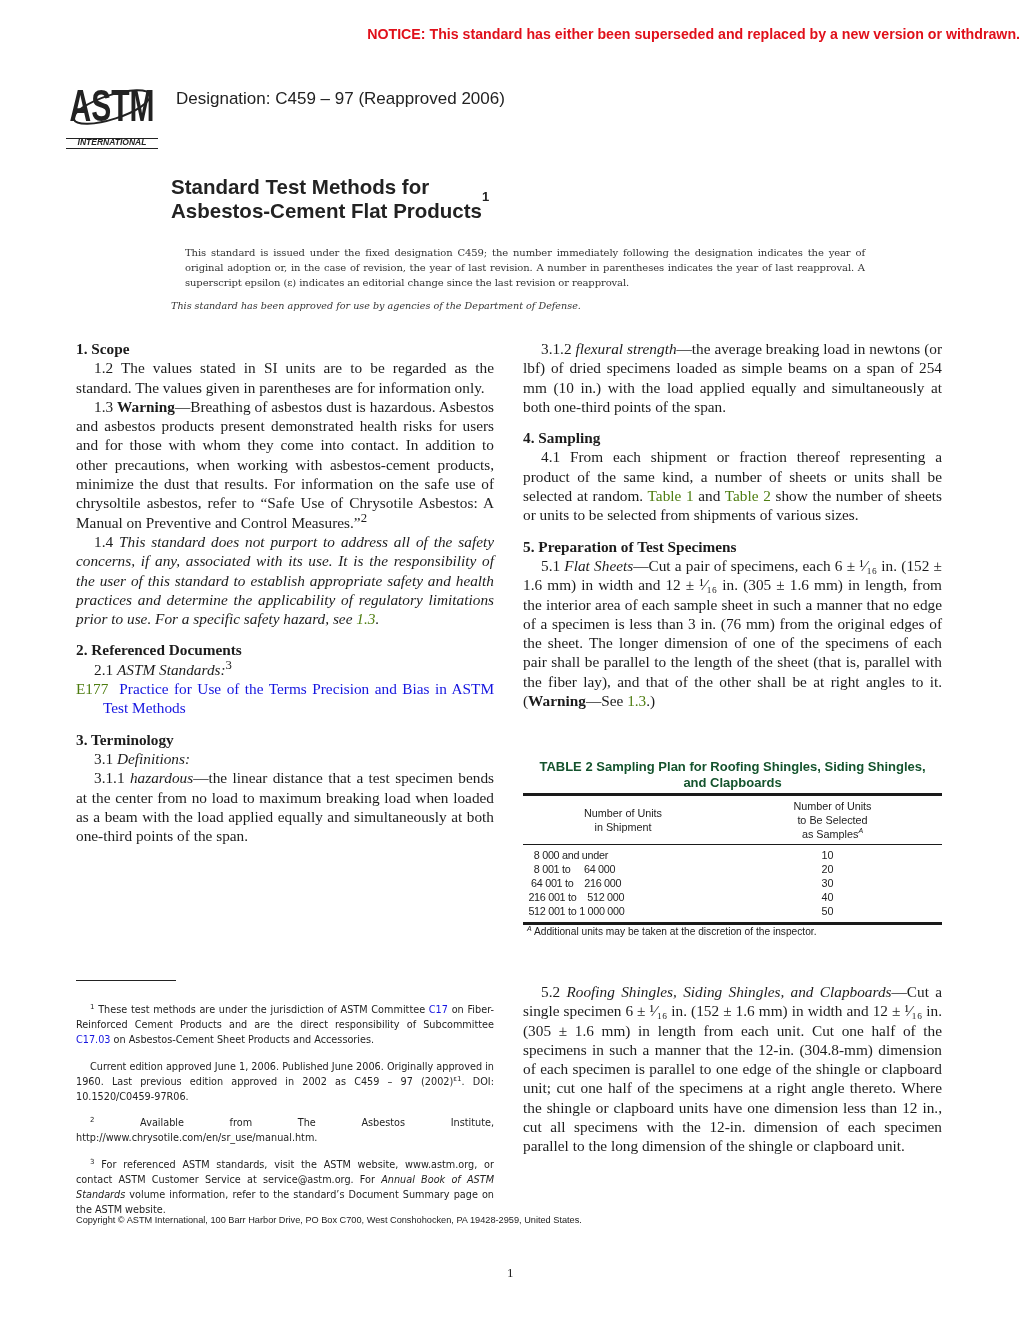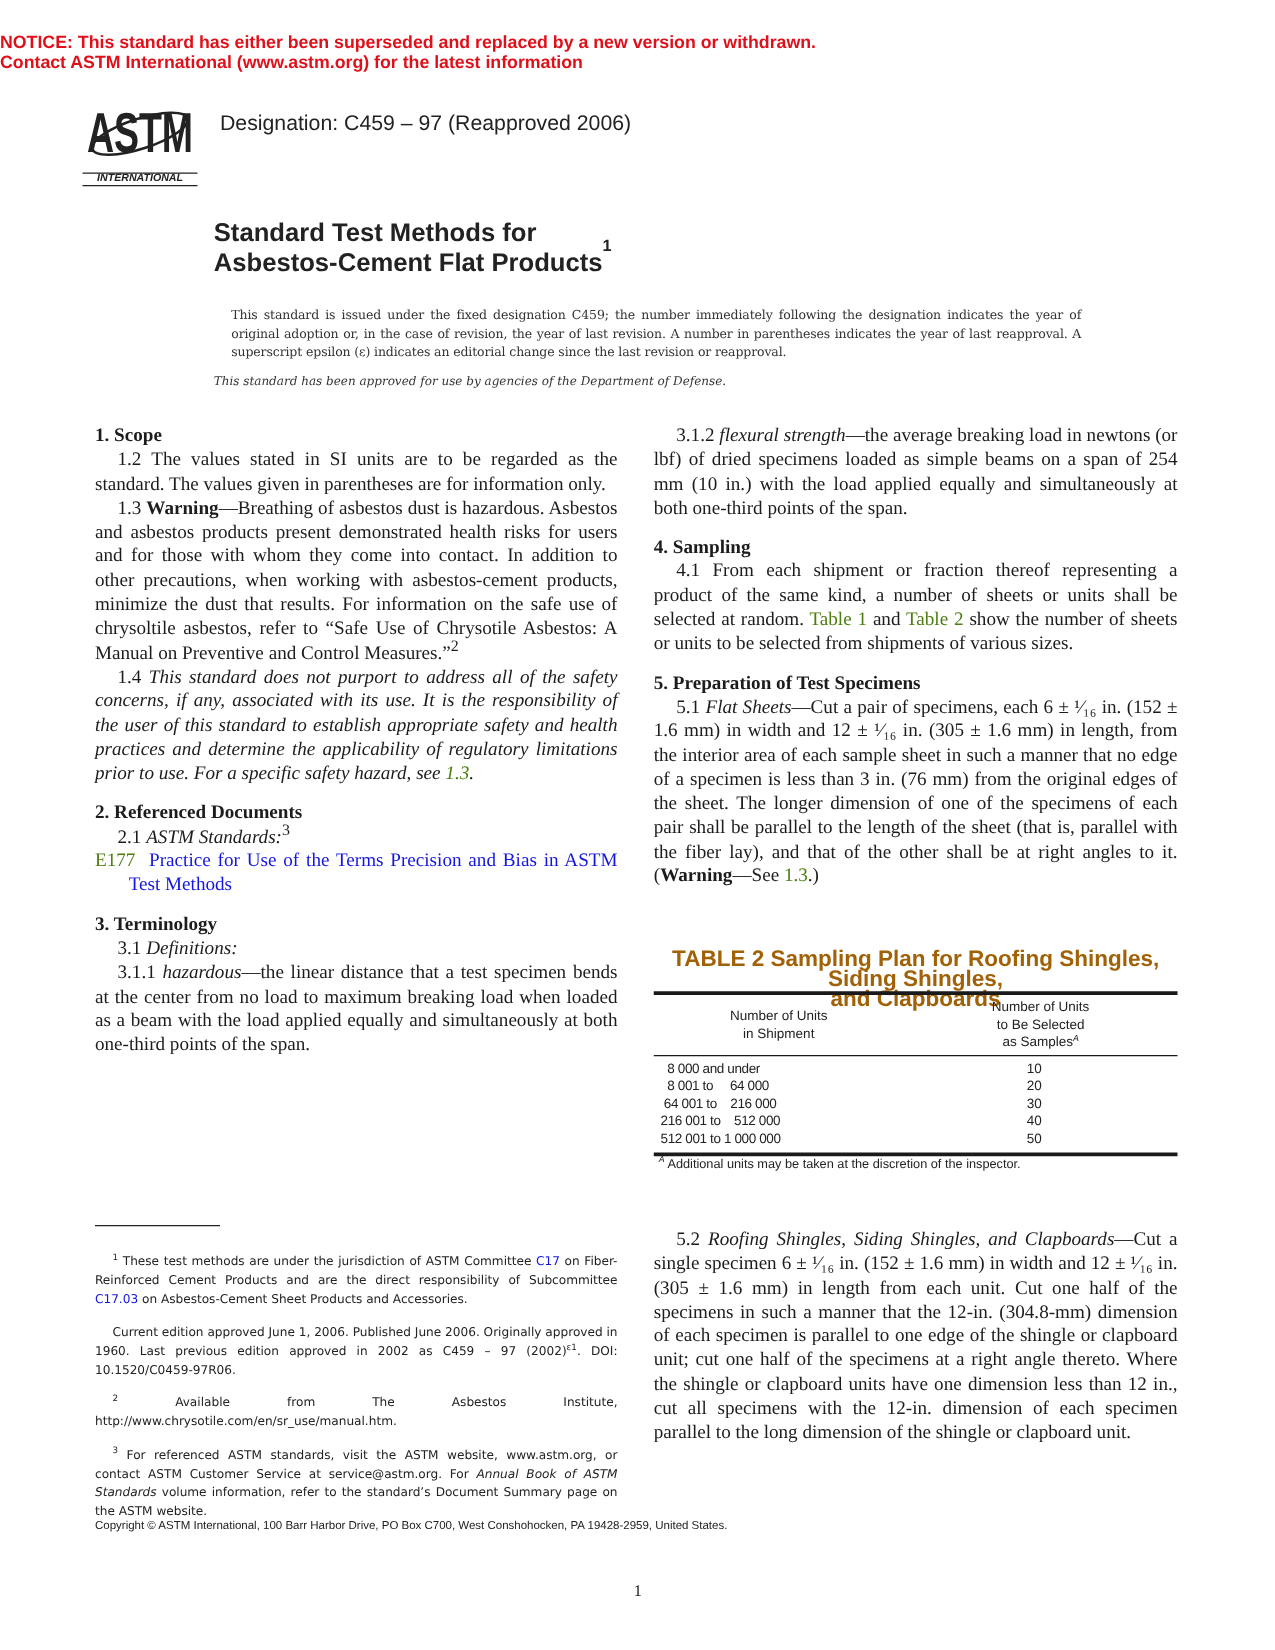--- a/index.html
+++ b/index.html
@@ -1,37 +1,37 @@
 <!DOCTYPE html>
 <html><head>
 <meta charset="utf-8">
 <style>
   html, body { margin:0; padding:0; background:#ffffff; }
   body { width:1020px; height:1320px; position:relative; overflow:hidden; color:#1a1a1a; }
   .abs { position:absolute; }
-  .notice { left:0; width:1020px; top:26px; text-align:left; color:#e0101a; font-family:"Liberation Sans", sans-serif; font-weight:bold; font-size:14.2px; line-height:16px; }
+  .notice { left:0; width:1020px; top:26px; text-align:right; color:#e0101a; font-family:"Liberation Sans", sans-serif; font-weight:bold; font-size:14.2px; line-height:16px; }
   .logo { left:64px; top:72px; width:100px; height:80px; }
   .designation { left:176px; top:89px; font-family:"Liberation Sans", sans-serif; font-size:17px; color:#222; }
   .title { left:171px; top:175px; font-family:"Liberation Sans", sans-serif; font-weight:bold; font-size:20.5px; line-height:24px; color:#222; }
   .title sup { font-size:13px; vertical-align:top; position:relative; top:-2px; }
   .preamble { left:171px; top:245px; width:680px; font-family:"DejaVu Serif", serif; font-size:10px; line-height:15px; color:#333; text-align:justify; letter-spacing:-0.1px;margin-left:14px;}
   .dod { left:171px; top:300px; font-family:"DejaVu Serif", serif; font-style:italic; font-size:9.6px; color:#333; }
   .col { font-family:"Liberation Serif", serif; font-size:15.3px; line-height:19.3px; color:#1c1c1c; text-align:justify; }
   .col p { margin:0; text-indent:18px; }
   .col h3 { margin:0; font-size:15.3px; font-weight:bold; line-height:19.3px; }
   .left { left:76px; top:339px; width:418px; }
   .right { left:523px; top:339px; width:419px; }
   .link-red { color:#4d7c0f; }
   .link-blue { color:#1515e0; }
   .ref { padding-left:27px; text-indent:-27px !important; }
   .fn-rule { left:76px; top:980px; width:100px; border-top:1px solid #222; }
   .footnotes { left:76px; top:991px; width:418px; font-family:"DejaVu Sans", sans-serif; font-size:9.7px; line-height:15.2px; color:#222; text-align:justify; }
   .footnotes p { margin:11px 0 2px 0; text-indent:14px; }
   .footnotes sup { font-size:7px; }
-  .tbl-caption { left:523px; top:759px; width:419px; text-align:center; font-family:"Liberation Sans", sans-serif; font-weight:bold; font-size:18px; line-height:16px; color:#a16207; }
+  .tbl-caption { left:523px; top:759px; width:419px; text-align:center; font-family:"Liberation Sans", sans-serif; font-weight:bold; font-size:13px; line-height:16px; color:#14532d; }
   .tbl { left:523px; top:793px; width:419px; font-family:"Liberation Sans", sans-serif; font-size:10.8px; color:#222; }
   .tbl .thickline { border-top:3px solid #1a1a1a; }
   .tbl .thinline { border-top:1px solid #1a1a1a; }
   .tbl .hdr { display:flex; height:48px; align-items:center; }
   .tbl .hdr div { text-align:center; line-height:14px; }
   .tbl .h1 { width:200px; }
   .tbl .h2 { width:219px; }
   .tbl .rows { padding:3px 0 4px 0; }
   .tbl .row { display:flex; height:14px; line-height:14px; }
   .tbl .c1 { width:190px; white-space:pre; font-family:Liberation Sans, sans-serif; font-size:10.8px; letter-spacing:-0.3px; }
@@ -40,21 +40,20 @@
   .tbl-note sup { font-style:italic; font-size:7px; }
   .copyright { left:76px; top:1215px; font-family:"Liberation Sans", sans-serif; font-size:9.2px; color:#222; }
   .pagenum { left:507px; top:1265px; font-family:"Liberation Serif", serif; font-size:13px; color:#222; }
   sup { line-height:0; }
 </style>
 </head>
 <body>
 
 <div class="abs notice">
   <div>NOTICE: This standard has either been superseded and replaced by a new version or withdrawn.</div>
-  <div>Contact ASTM International (www.astm.org) for the latest information</div>
 </div>
 
 <div class="abs logo">
   <svg width="100" height="80" viewBox="0 0 100 80">
     <ellipse cx="48" cy="35" rx="40" ry="12" fill="none" stroke="#222" stroke-width="2" transform="rotate(-18 48 35)"></ellipse>
     <text x="48" y="50" text-anchor="middle" font-family="Liberation Sans, sans-serif" font-weight="bold" font-size="30" fill="#222" transform="scale(1,1.5) translate(0,-17)">ASTM</text>
     <rect x="2" y="66" width="92" height="1" fill="#222"></rect>
     <text x="48" y="73" text-anchor="middle" font-family="Liberation Sans, sans-serif" font-weight="bold" font-style="italic" font-size="8.5" fill="#222">INTERNATIONAL</text>
     <rect x="2" y="76" width="92" height="1" fill="#222"></rect>
   </svg>

